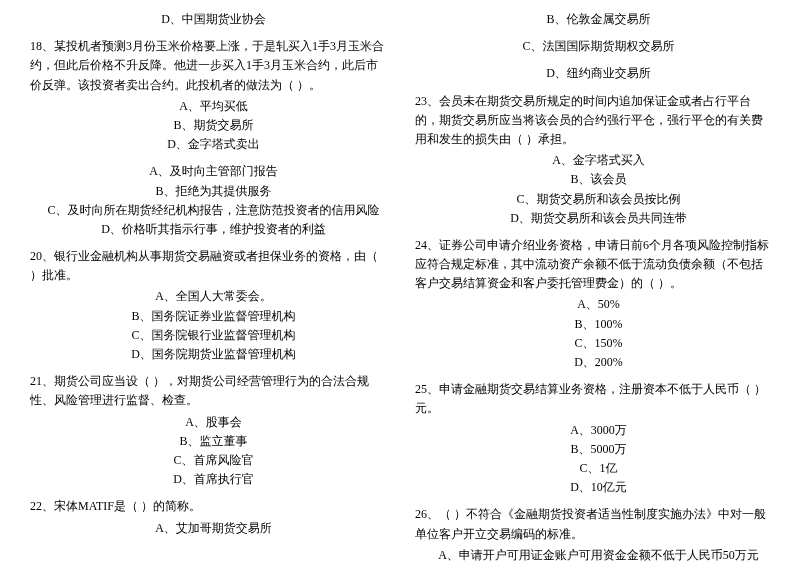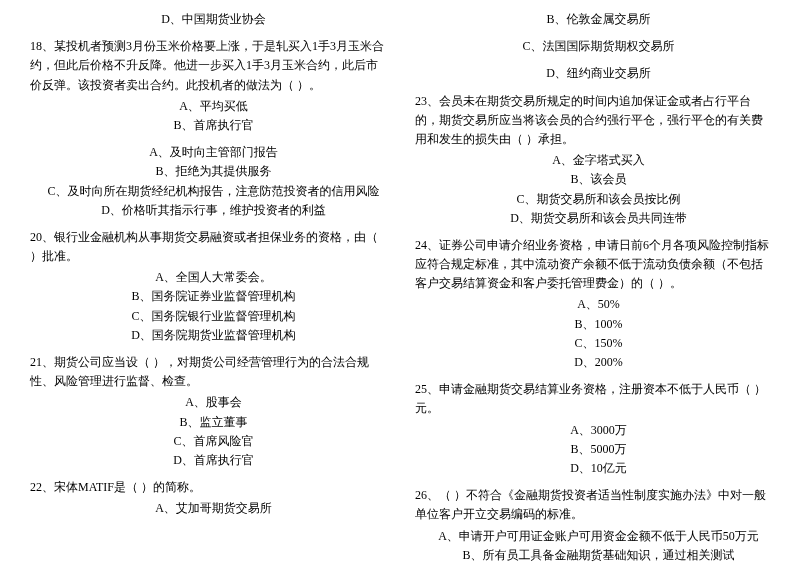--- a/index.html
+++ b/index.html
@@ -55,21 +55,22 @@
   <div class="two-col">
     <div class="col-left">
 
       <div class="question-block">
         <div class="option">D、中国期货业协会</div>
       </div>
 
       <div class="question-block">
         <div class="question-text">18、某投机者预测3月份玉米价格要上涨，于是轧买入1手3月玉米合约，但此后价格不升反降。他进一步买入1手3月玉米合约，此后市价反弹。该投资者卖出合约。此投机者的做法为（  ）。</div>
         <div class="option">A、平均买低</div>
-        <div class="option">B、首席执行官</div>
+        <div class="option">B、期货交易所</div>
+        <div class="option">D、金字塔式卖出</div>
       </div>
 
       <div class="question-block">
         <div class="option">A、及时向主管部门报告</div>
         <div class="option">B、拒绝为其提供服务</div>
         <div class="option">C、及时向所在期货经纪机构报告，注意防范投资者的信用风险</div>
         <div class="option">D、价格听其指示行事，维护投资者的利益</div>
       </div>
 
       <div class="question-block">
@@ -122,20 +123,21 @@
         <div class="option">A、50%</div>
         <div class="option">B、100%</div>
         <div class="option">C、150%</div>
         <div class="option">D、200%</div>
       </div>
 
       <div class="question-block">
         <div class="question-text">25、申请金融期货交易结算业务资格，注册资本不低于人民币（  ）元。</div>
         <div class="option">A、3000万</div>
         <div class="option">B、5000万</div>
+        <div class="option">C、1亿</div>
         <div class="option">D、10亿元</div>
       </div>
 
       <div class="question-block">
         <div class="question-text">26、（  ）不符合《金融期货投资者适当性制度实施办法》中对一般单位客户开立交易编码的标准。</div>
         <div class="option">A、申请开户可用证金账户可用资金金额不低于人民币50万元</div>
         <div class="option">B、所有员工具备金融期货基础知识，通过相关测试</div>
       </div>
 
     </div>

